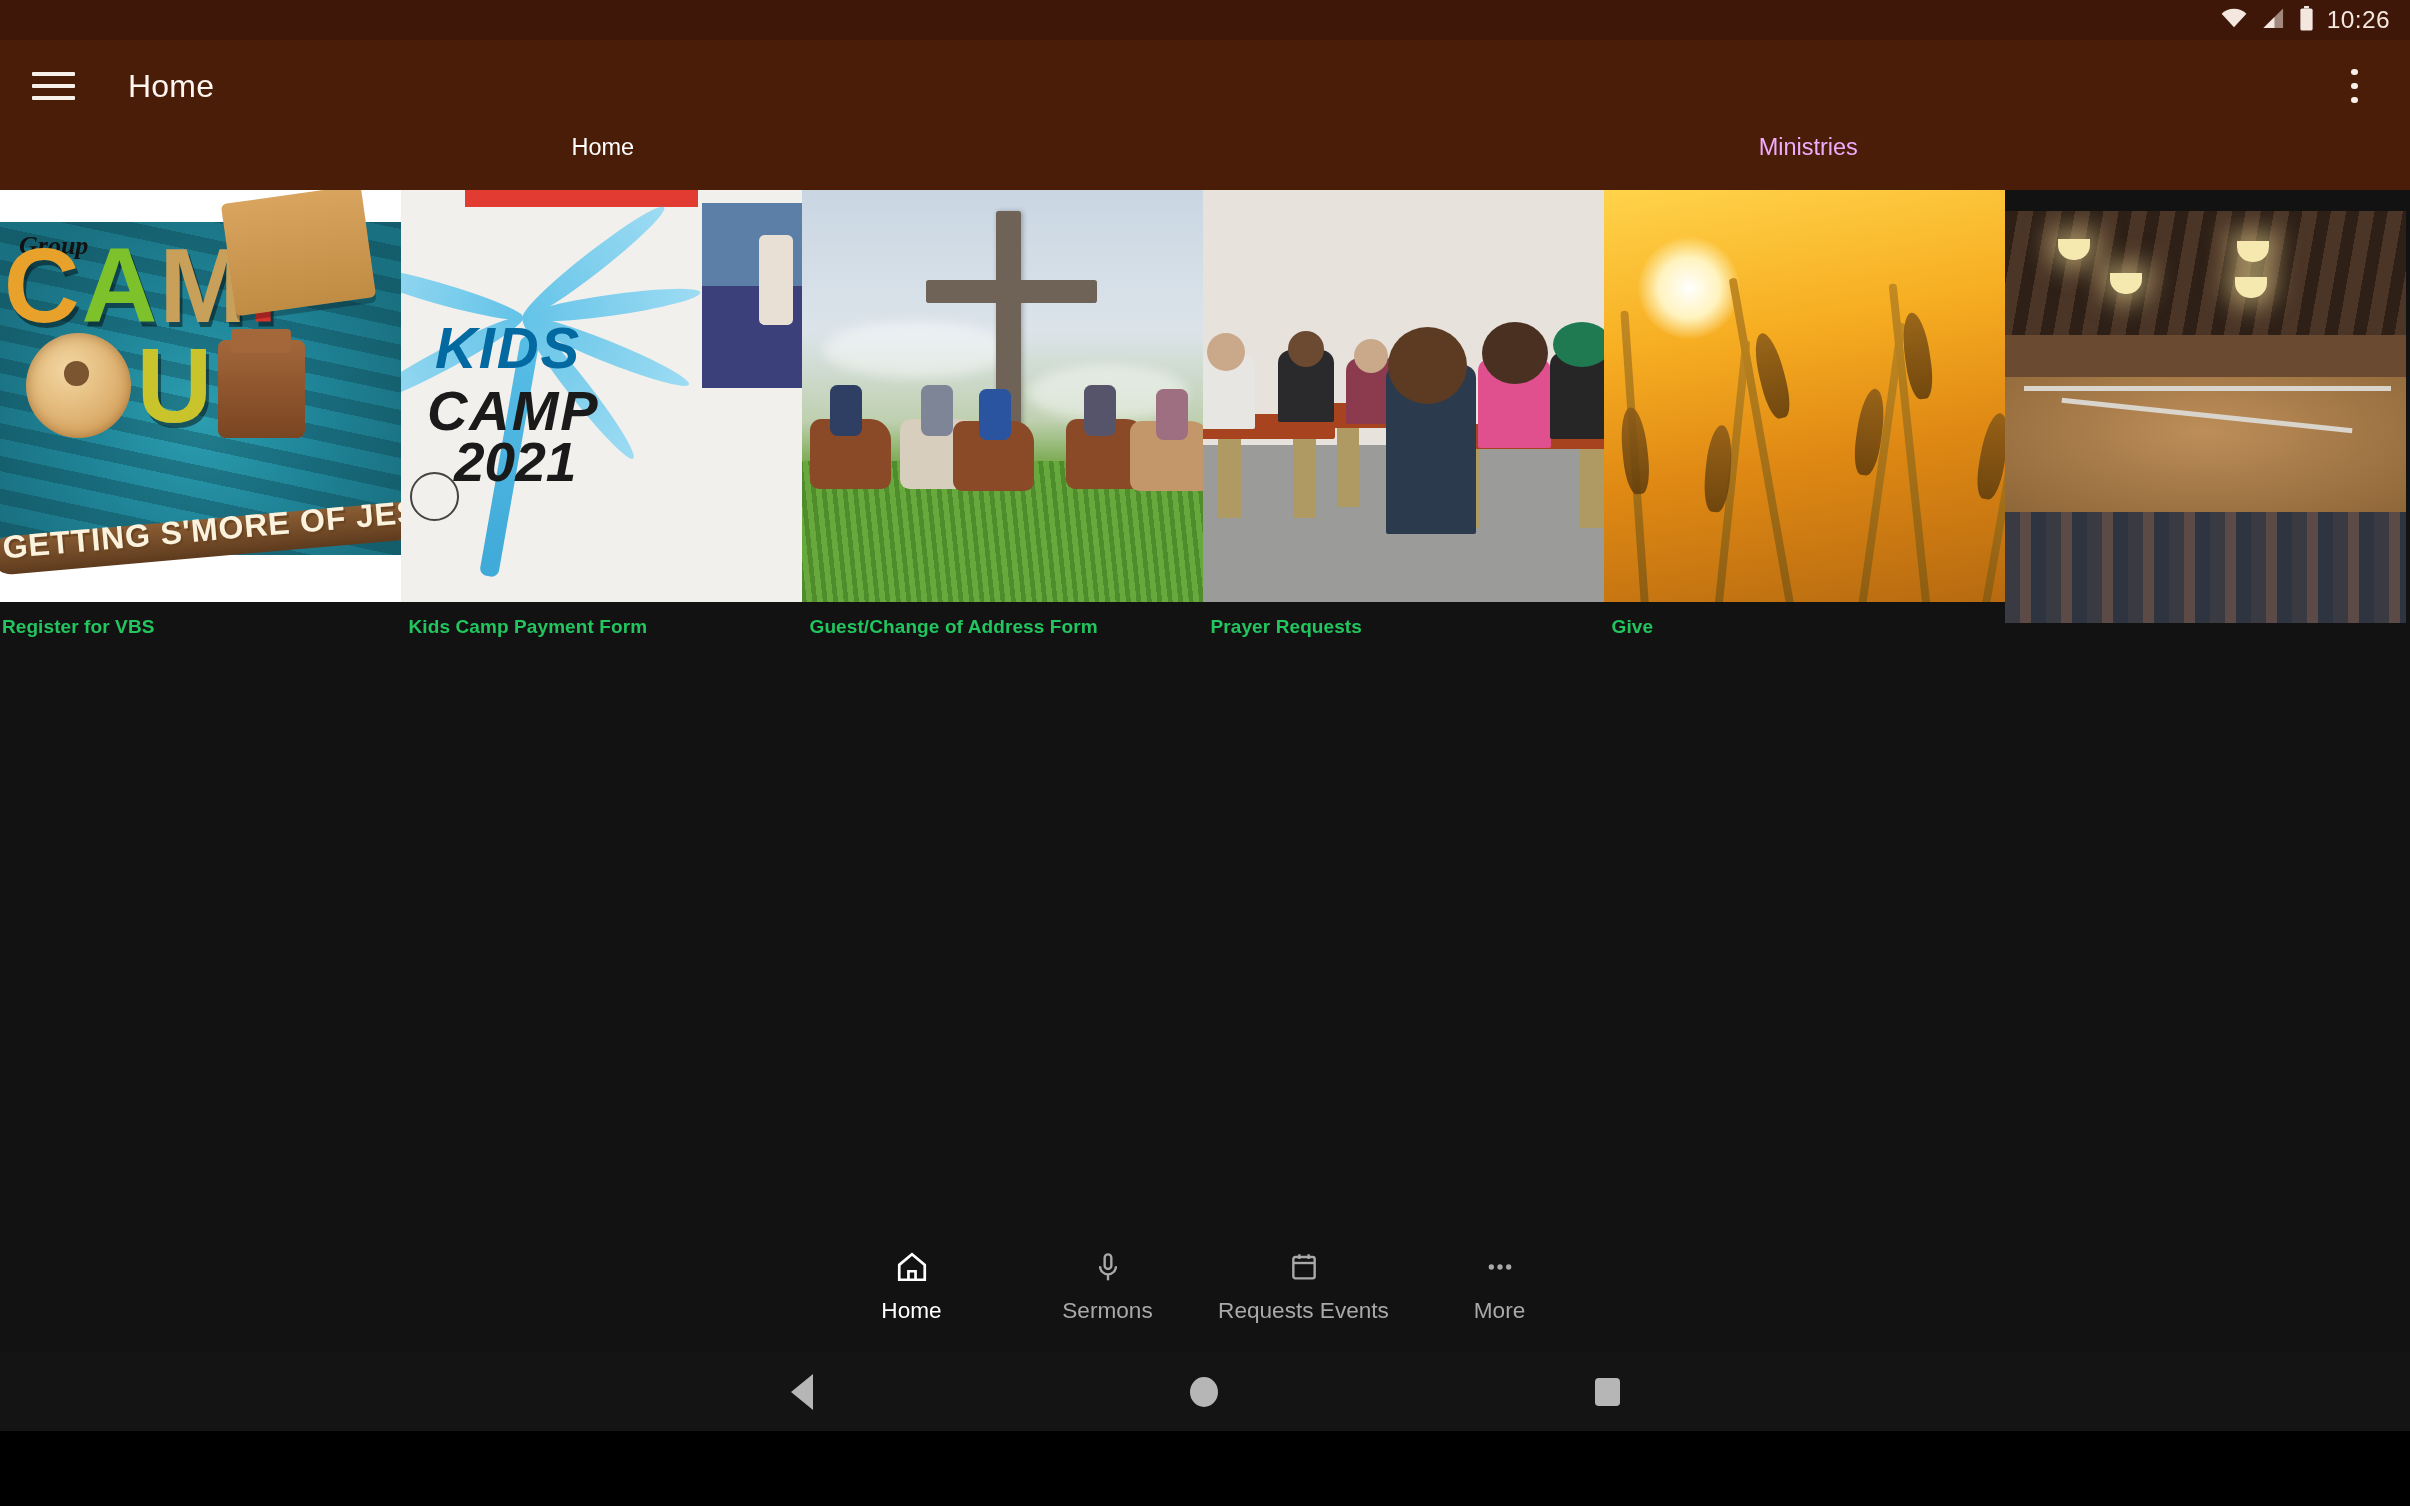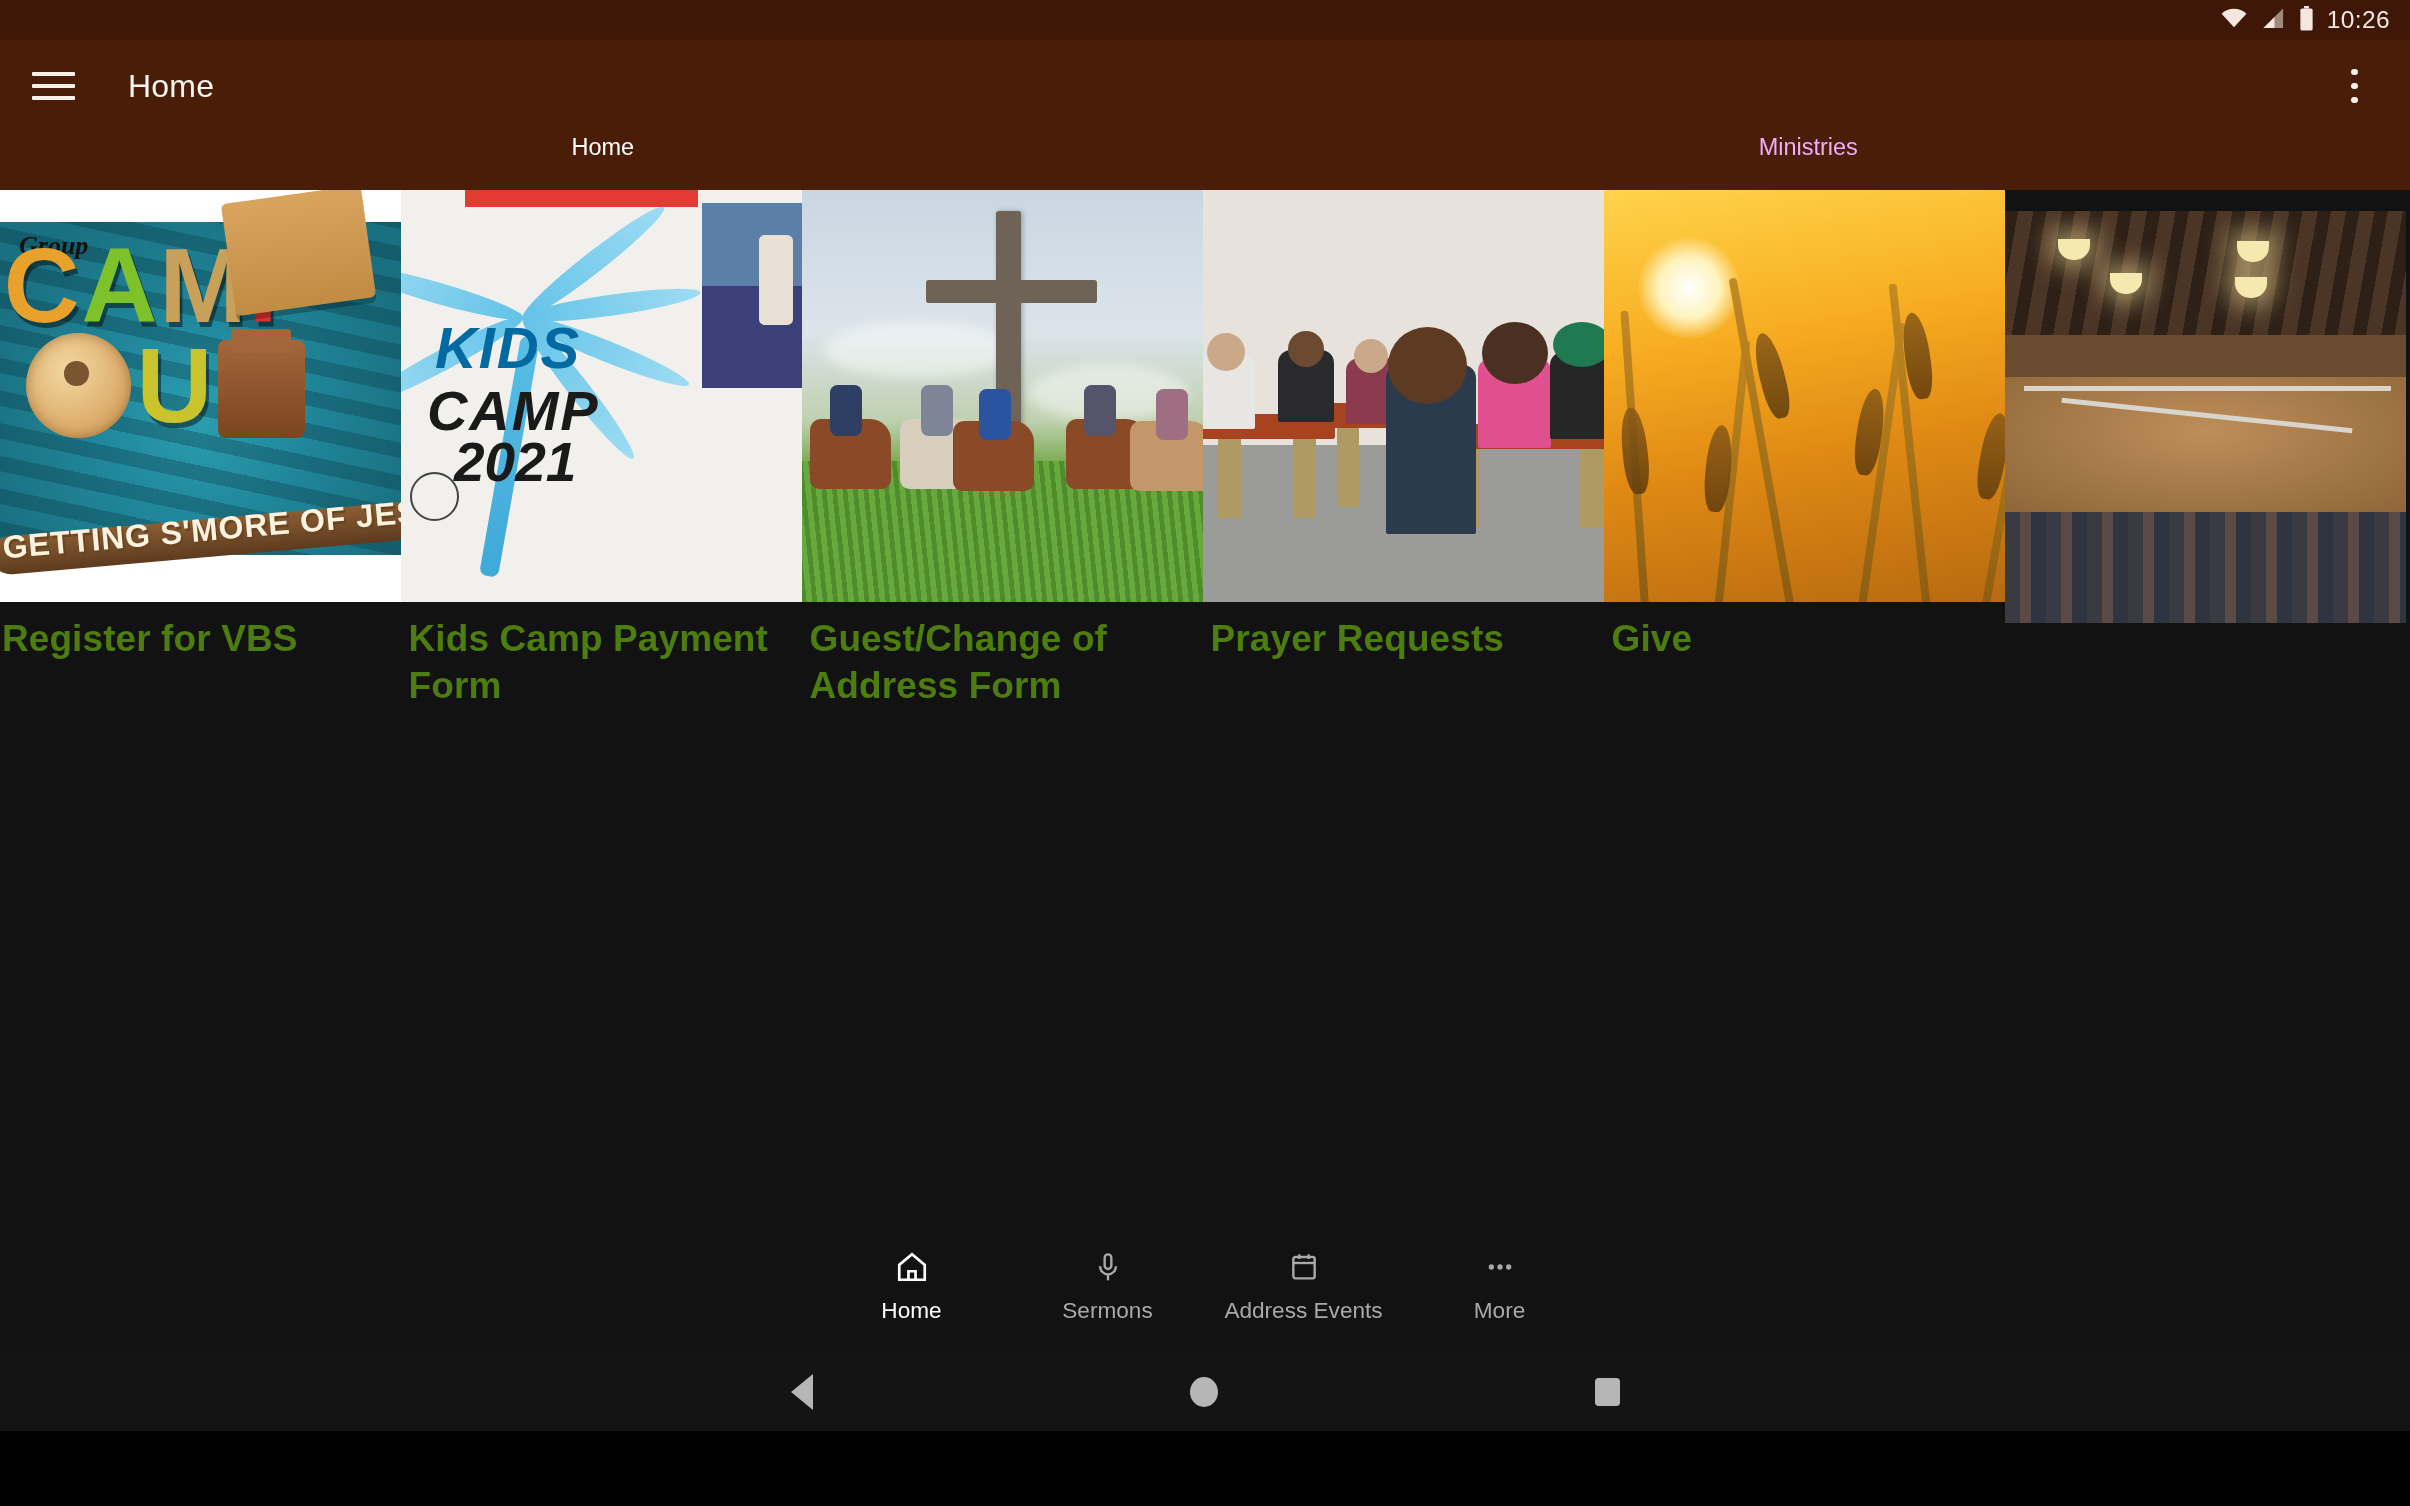--- a/index.html
+++ b/index.html
@@ -41,21 +41,21 @@
 
   
   .content{ background:#121212; height:1162px; position:relative; }
   .grid{ display:flex; flex-wrap:wrap; }
   .card{ width:401px; margin-bottom:7.5px; }
   .card-img{
     width:401px; height:412px; position:relative; overflow:hidden;
     background:#222;
   }
   .card-label{
-    color:#4d7c0f; font-size:37px; font-weight:bold; line-height:1.28;
+    color:#22c55e; font-size:19px; font-weight:bold; line-height:1.28;
     padding:13px 5.6px 0 1.9px; letter-spacing:0.1px;
   }
   .card:nth-child(2) .card-label,
   .card:nth-child(3) .card-label,
   .card:nth-child(4) .card-label,
   .card:nth-child(5) .card-label,
   .card:nth-child(6) .card-label{ padding-left:7.5px; }
   .card.second-row{ margin-top:21px; }
 
   
@@ -424,21 +424,21 @@
 
 
     <div class="nav-item inactive">
       <span class="nav-icon">
         <svg width="32" height="32" viewBox="0 0 24 24" fill="none" stroke="#A9A9A9" stroke-width="1.8">
           <rect x="4" y="4.5" width="16" height="16" rx="1.5"></rect>
           <path d="M4 9 H20"></path>
             <path d="M8.5 2.5 V6 M15.5 2.5 V6"></path>
         </svg>
       </span>
-      <span class="lbl">Address Events</span>
+      <span class="lbl">Requests Events</span>
     </div>
 
     <div class="nav-item inactive">
       <span class="nav-icon">
         <svg width="32" height="32" viewBox="0 0 24 24" fill="#A9A9A9">
           <circle cx="5.5" cy="12" r="2"></circle>
             <circle cx="12" cy="12" r="2"></circle>
             <circle cx="18.5" cy="12" r="2"></circle>
         </svg>
       </span>

